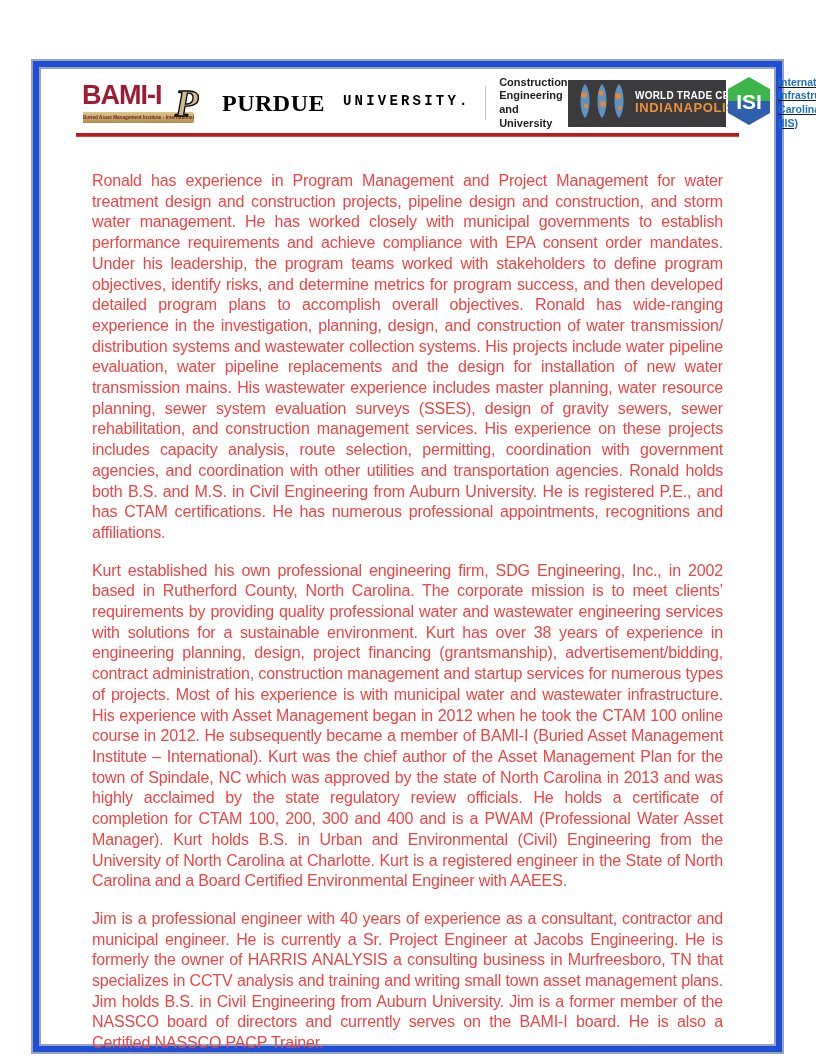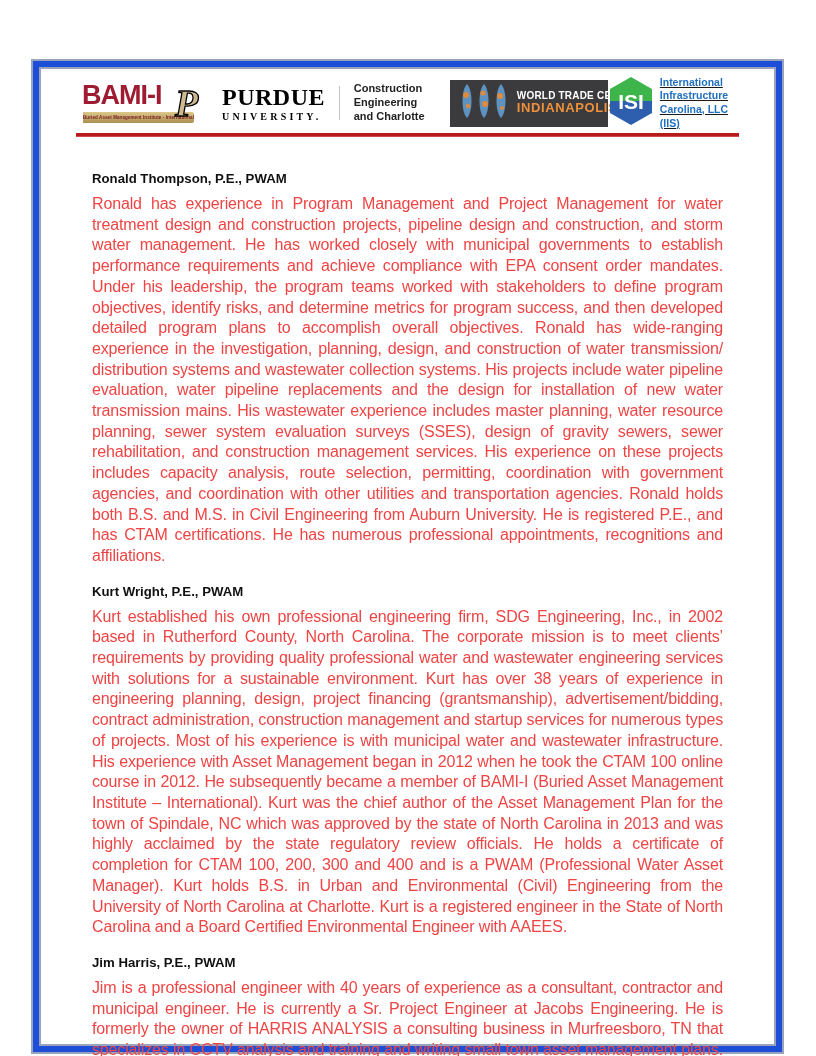--- a/index.html
+++ b/index.html
@@ -53,28 +53,28 @@
     border-radius: 0 2px 2px 0;
   }
   .bolt-shaft span {
     font-size: 4.5px; font-weight: bold; color: #7a1626; white-space: nowrap;
     letter-spacing: 0.1px;
   }
 
   
   .purdue { gap: 6px; }
   .purdue-p svg { display: block; }
-  .purdue-textcol { display: flex; flex-direction: column; line-height: 1; }
+  .purdue-textcol { display: flex; line-height: 1; gap: 18px; }
   .purdue-name {
     font-family: "Liberation Serif", serif;
     font-size: 24px; font-weight: bold; color: #000; letter-spacing: 0.5px;
   }
   .purdue-univ {
-    font-family: Liberation Serif, serif;
-    font-size: 10px; font-weight: bold; color: #000;
+    font-family: Liberation Mono, monospace;
+    font-size: 14px; font-weight: bold; color: #000;
     letter-spacing: 3.2px; margin-top: 3px;
   }
   .vdivider { width: 1px; height: 34px; background: #c4c4c4; margin: 0 8px; }
   .cem { display: flex; flex-direction: column; line-height: 1.25; }
   .cem div { font-size: 11px; font-weight: bold; color: #222; }
 
   
   .wtc {
     background: #3b3b3d;
     width: 158px; height: 47px;
@@ -136,21 +136,21 @@
             <text x="1" y="33" font-family="Liberation Serif, serif" font-style="italic" font-weight="bold" font-size="38" fill="#cfb991" stroke="#000000" stroke-width="1.3">P</text>
           </svg>
         </div>
         <div class="purdue-textcol">
           <div class="purdue-name">PURDUE</div>
           <div class="purdue-univ">UNIVERSITY.</div>
         </div>
         <div class="vdivider"></div>
         <div class="cem">
           <div>Construction Engineering</div>
-          <div>and Charlotte</div>
+          <div>and University</div>
         </div>
       </div>
 
       <div class="logo wtc">
         <div>
           <svg width="52" height="36" viewBox="0 0 52 36" aria-hidden="true">
             <path d="M9 1 C15 7 15 29 9 35 C3 29 3 7 9 1 Z" fill="#5d92c1"></path>
             <path d="M26 1 C32 7 32 29 26 35 C20 29 20 7 26 1 Z" fill="#5d92c1"></path>
             <path d="M43 1 C49 7 49 29 43 35 C37 29 37 7 43 1 Z" fill="#5d92c1"></path>
             <circle cx="8" cy="12" r="3" fill="#e08a3c"></circle>
@@ -181,29 +181,26 @@
           <div>Carolina, LLC (IIS)</div>
         </div>
       </div>
     </div>
 
     <div class="red-rule"></div>
 
     <div class="bios">
 
       <section>
-        <div class="bio-heading">Ronald Thompson, P.E., PWAM</div>
         <p class="bio-body">Ronald has experience in Program Management and Project Management for water treatment design and construction projects, pipeline design and construction, and storm water management. He has worked closely with municipal governments to establish performance requirements and achieve compliance with EPA consent order mandates. Under his leadership, the program teams worked with stakeholders to define program objectives, identify risks, and determine metrics for program success, and then developed detailed program plans to accomplish overall objectives. Ronald has wide-ranging experience in the investigation, planning, design, and construction of water transmission/ distribution systems and wastewater collection systems.  His projects include water pipeline evaluation, water pipeline replacements and the design for installation of new water transmission mains.  His wastewater experience includes master planning, water resource planning, sewer system evaluation surveys (SSES), design of gravity sewers, sewer rehabilitation, and construction management services.  His experience on these projects includes capacity analysis, route selection, permitting, coordination with government agencies, and coordination with other utilities and transportation agencies. Ronald holds both B.S. and M.S. in Civil Engineering from Auburn University. He is registered P.E., and has CTAM certifications. He has numerous professional appointments, recognitions and affiliations.</p>
       </section>
 
       <section>
-        <div class="bio-heading">Kurt Wright, P.E., PWAM</div>
         <p class="bio-body">Kurt established his own professional engineering firm, SDG Engineering, Inc., in 2002 based in Rutherford County, North Carolina.  The corporate mission is to meet clients’ requirements by providing quality professional water and wastewater engineering services with solutions for a sustainable environment. Kurt has over 38 years of experience in engineering planning, design, project financing (grantsmanship), advertisement/bidding, contract administration, construction management and startup services for numerous types of projects. Most of his experience is with municipal water and wastewater infrastructure. His experience with Asset Management began in 2012 when he took the CTAM 100 online course in 2012. He subsequently became a member of BAMI-I (Buried Asset Management Institute – International).  Kurt was the chief author of the Asset Management Plan for the town of Spindale, NC which was approved by the state of North Carolina in 2013 and was highly acclaimed by the state regulatory review officials.  He holds a certificate of completion for CTAM 100, 200, 300 and 400 and is a PWAM (Professional Water Asset Manager). Kurt holds B.S. in Urban and Environmental (Civil) Engineering from the University of North Carolina at Charlotte. Kurt is a registered engineer in the State of North Carolina and a Board Certified Environmental Engineer with AAEES.</p>
       </section>
 
       <section>
-        <div class="bio-heading">Jim Harris, P.E., PWAM</div>
         <p class="bio-body">Jim is a professional engineer with 40 years of experience as a consultant, contractor and municipal engineer.  He is currently a Sr. Project Engineer at Jacobs Engineering.   He is formerly the owner of HARRIS ANALYSIS a consulting business in Murfreesboro, TN that specializes in CCTV analysis and training and writing small town asset management plans. Jim holds B.S. in Civil Engineering from Auburn University. Jim is a former member of the NASSCO board of directors and currently serves on the BAMI-I board.  He is also a Certified NASSCO PACP Trainer.</p>
       </section>
 
     </div>
   </div>
 </div>
 
 </body></html>

